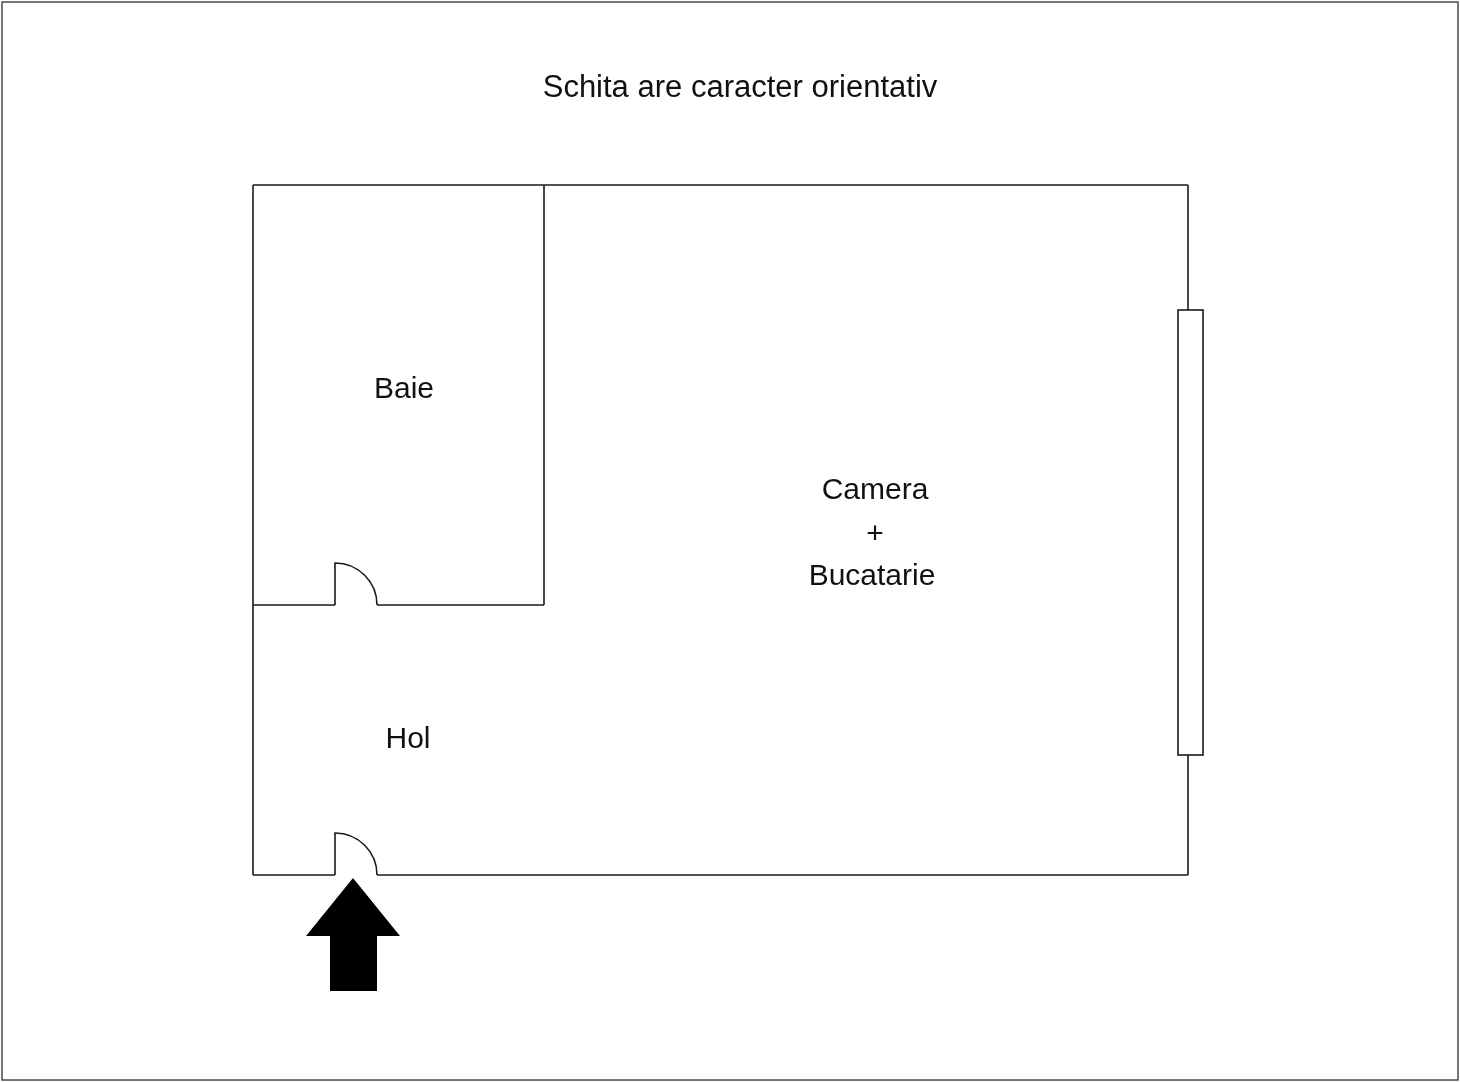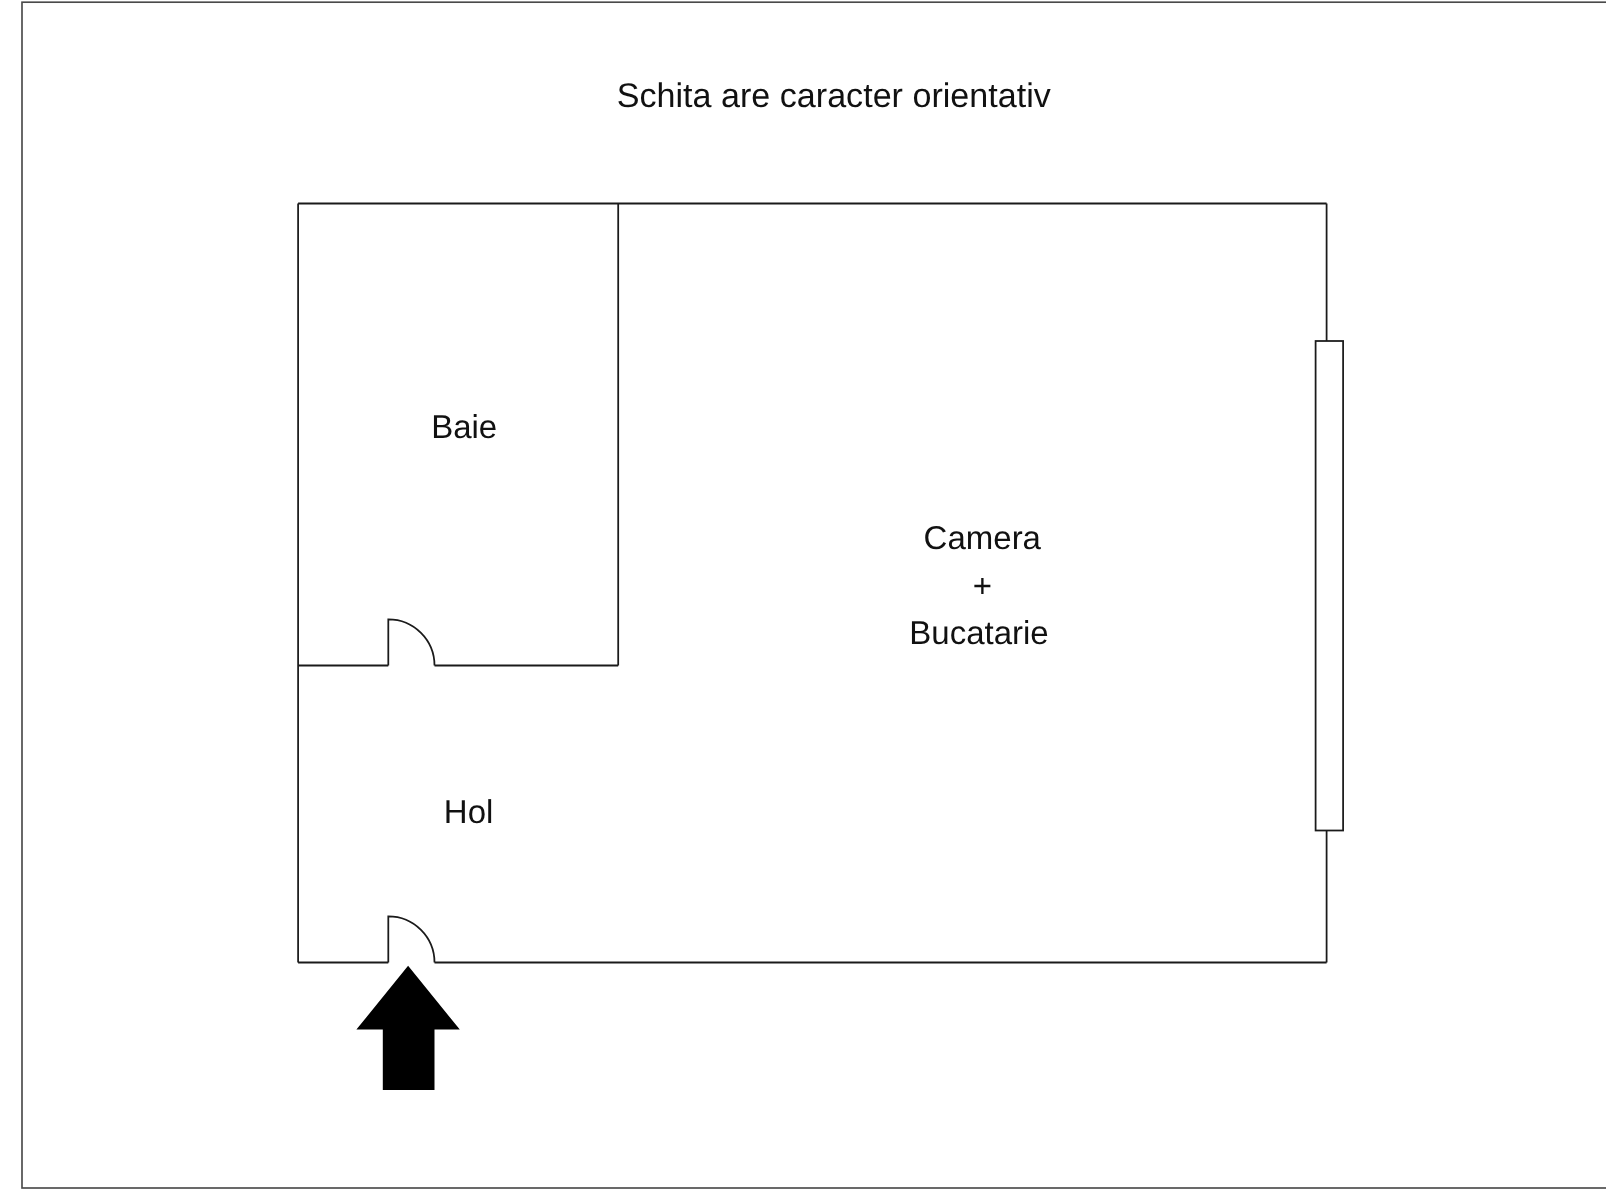--- a/index.html
+++ b/index.html
@@ -7,21 +7,20 @@
     padding: 0;
     background: #ffffff;
   }
   .page {
     position: relative;
     width: 1460px;
     height: 1082px;
     background: #ffffff;
     box-sizing: border-box;
     font-family: "Liberation Sans", sans-serif;
-    padding-left: 18px;
   }
   svg {
     display: block;
   }
   .plan-line {
     stroke: #1a1a1a;
     stroke-width: 1.6;
     fill: none;
   }
   .frame-line {

